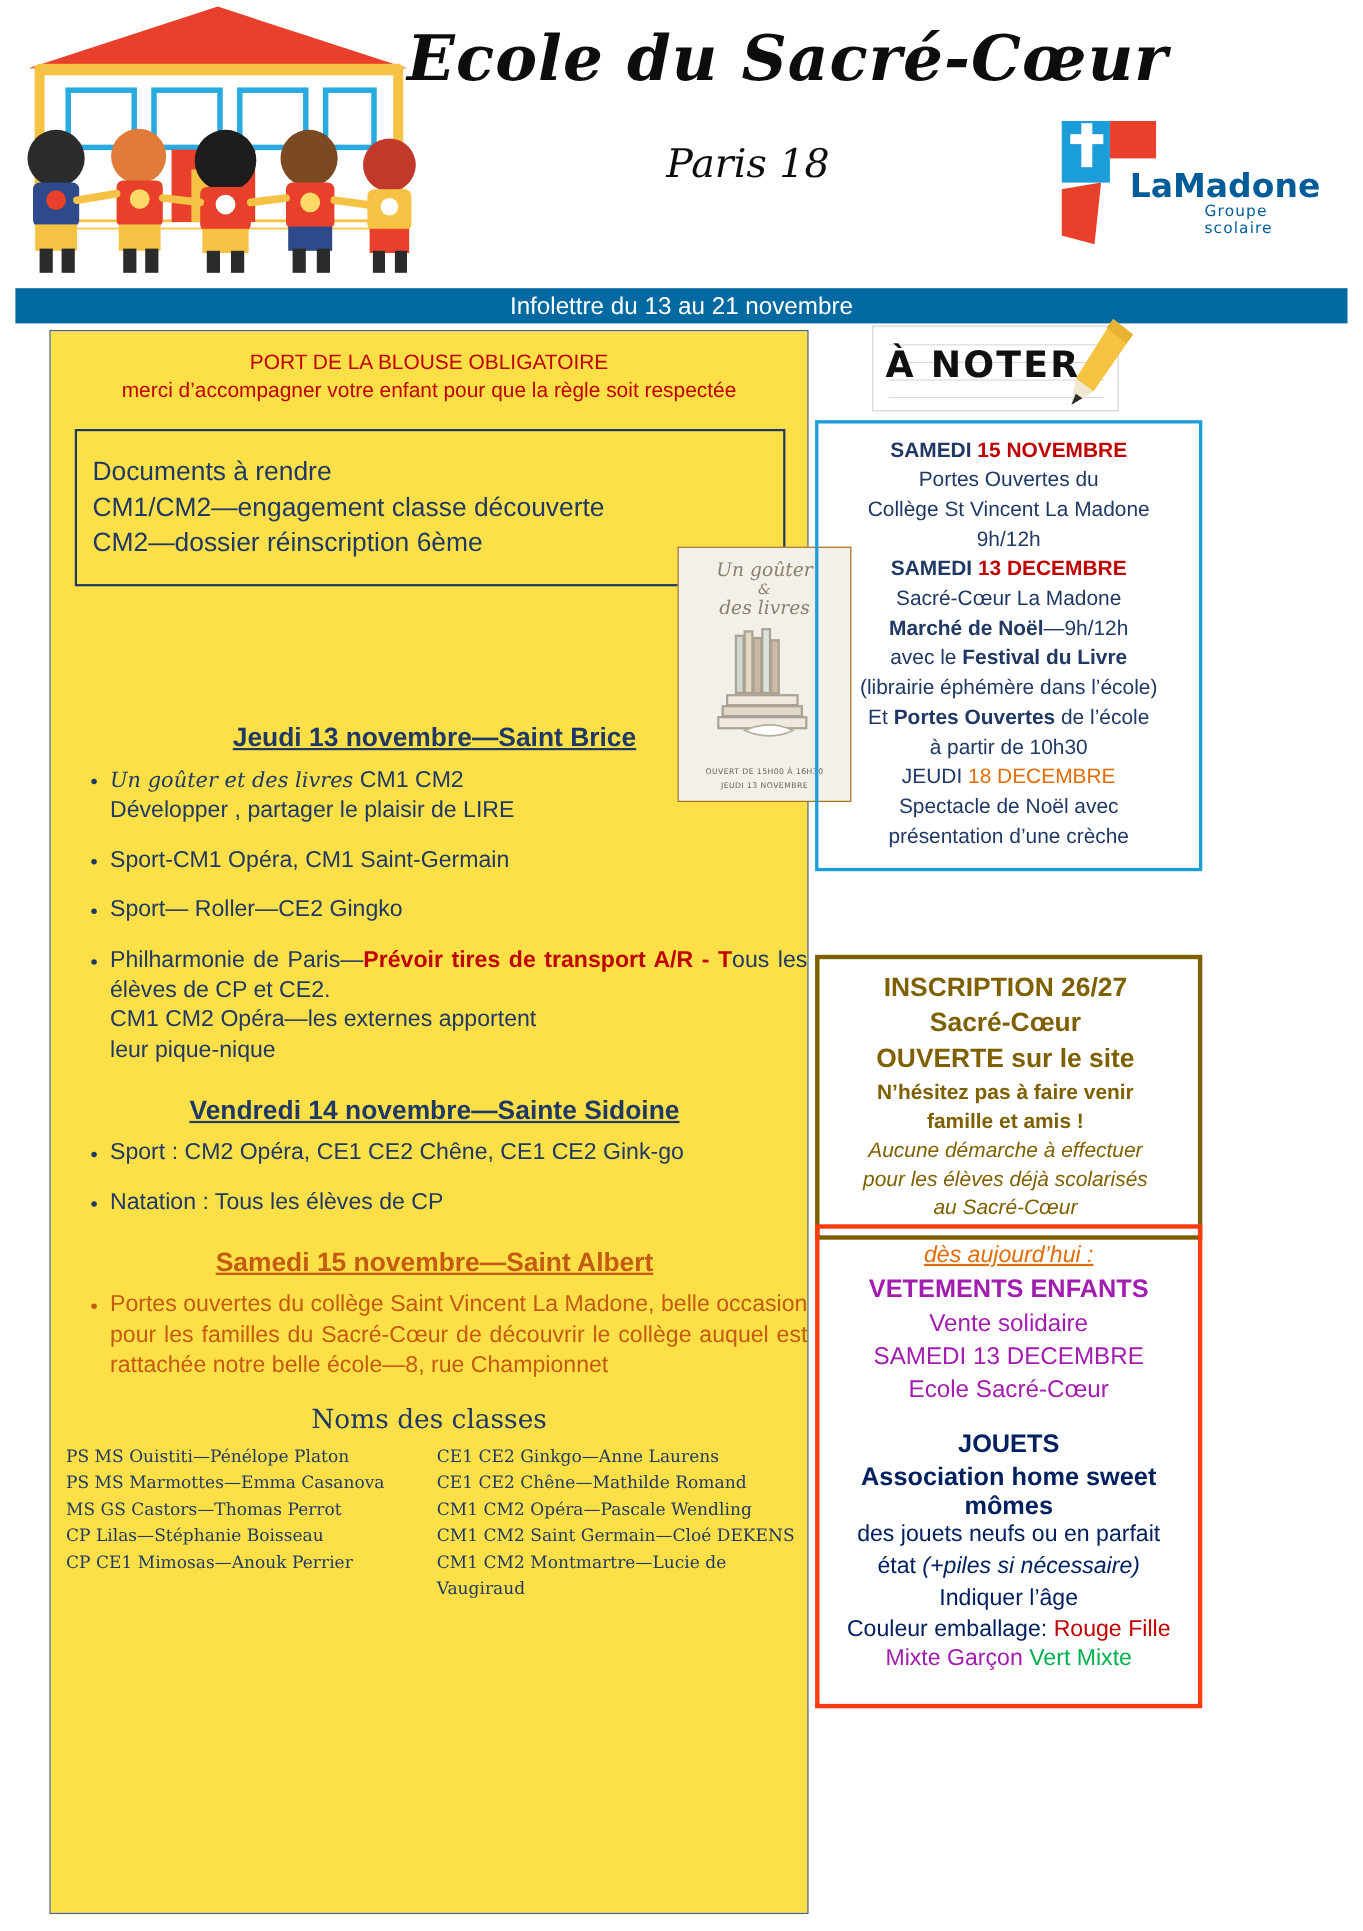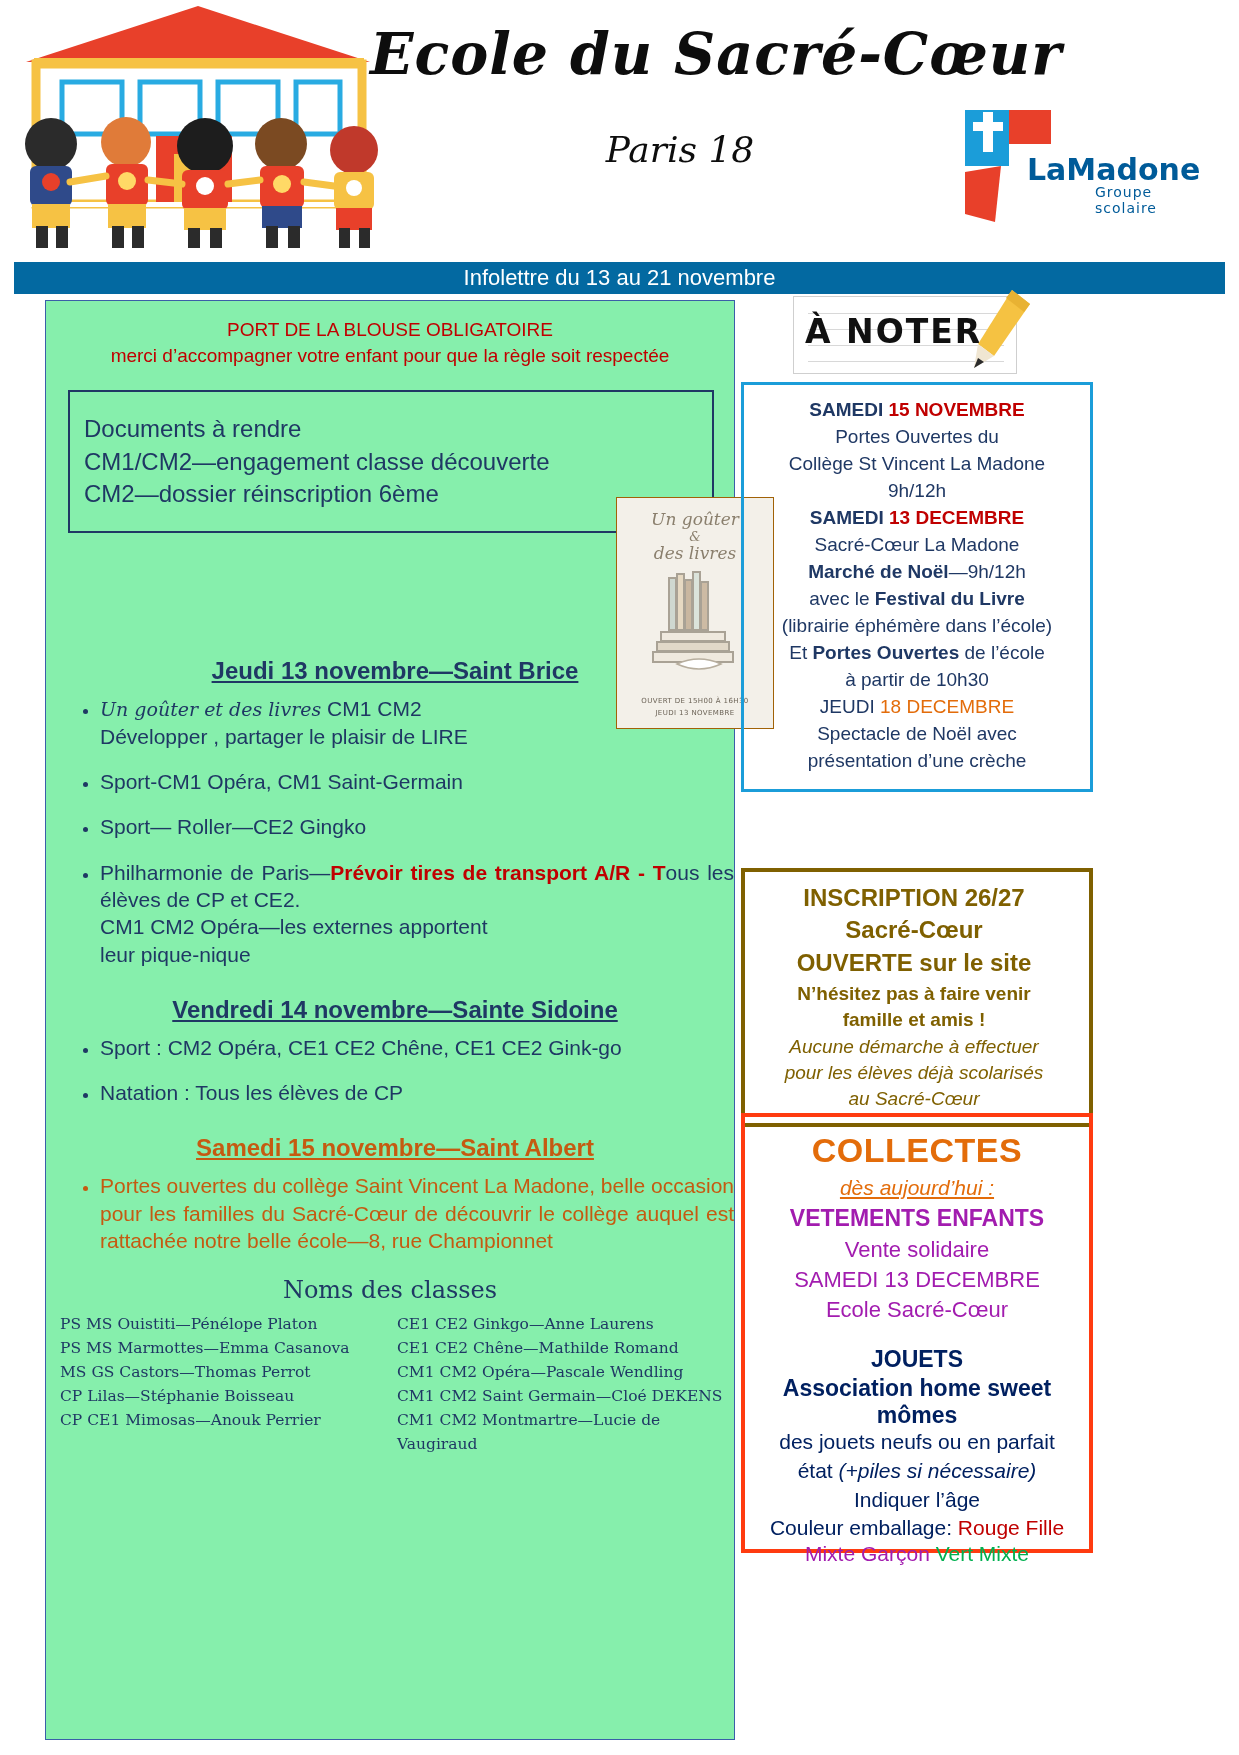--- a/index.html
+++ b/index.html
@@ -62,21 +62,21 @@
     position:absolute;left:14px;top:262px;width:1211px;height:32px;
     background:#0369a1;color:#ffffff;
     font-size:22px;line-height:32px;text-align:center;
     font-family:"Liberation Sans", sans-serif;
   }
   
   .main-left{
     position:absolute;left:45px;top:300px;width:690px;height:1440px;
     border:1px solid #3a5fa8;
     box-sizing:border-box;
-    background:#86efac;
+    background:#fde047;
   }
   .notice{
     margin-top:16px;text-align:center;color:#c00000;font-size:19px;line-height:1.35;
   }
   .docbox{
     margin:22px 20px 0 22px;border:2px solid #1f3864;padding:21px 14px;
     color:#1f3864;font-size:24px;line-height:1.35;
   }
   .section-title{
     color:#1f3864;font-size:24px;font-weight:bold;text-decoration:underline;
@@ -382,21 +382,20 @@
   <div style="font-size:24px"><b>Sacré-Cœur</b></div>
   <div style="font-size:24px"><b>OUVERTE sur le site</b></div>
   <div style="font-size:19px;margin-top:2px"><b>N’hésitez pas à faire venir</b></div>
   <div style="font-size:19px"><b>famille et amis !</b></div>
   <div class="small-ital" style="font-size:19px;margin-top:2px">Aucune démarche à effectuer</div>
   <div class="small-ital" style="font-size:19px">pour les élèves déjà scolarisés</div>
   <div class="small-ital" style="font-size:19px">au Sacré-Cœur</div>
 </div>
 
 <div class="box-red">
-  <div class="collectes-title">COLLECTES</div>
   <div class="c-orange small-ital" style="font-size:21px;text-decoration:underline">dès aujourd’hui :</div>
   <div class="c-blue" style="font-size:23px;font-weight:bold">VETEMENTS ENFANTS</div>
   <div class="c-blue" style="font-size:22px">Vente solidaire</div>
   <div class="c-blue" style="font-size:22px">SAMEDI 13 DECEMBRE</div>
   <div class="c-blue" style="font-size:22px">Ecole Sacré-Cœur</div>
   <div style="height:18px"></div>
   <div class="c-navy" style="font-size:23px;font-weight:bold">JOUETS</div>
   <div class="c-navy" style="font-size:23px;font-weight:bold;line-height:1.15">Association home sweet mômes</div>
   <div class="c-navy" style="font-size:21px">des jouets neufs ou en parfait</div>
   <div class="c-navy" style="font-size:21px"><span>état </span><span class="small-ital">(+piles si nécessaire)</span></div>

